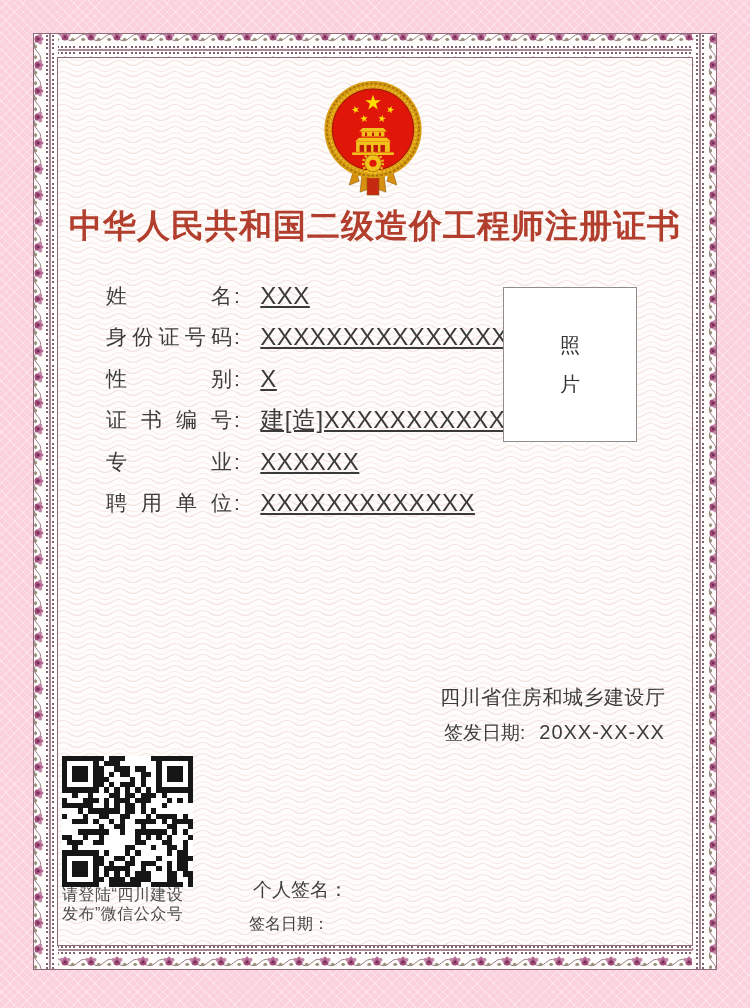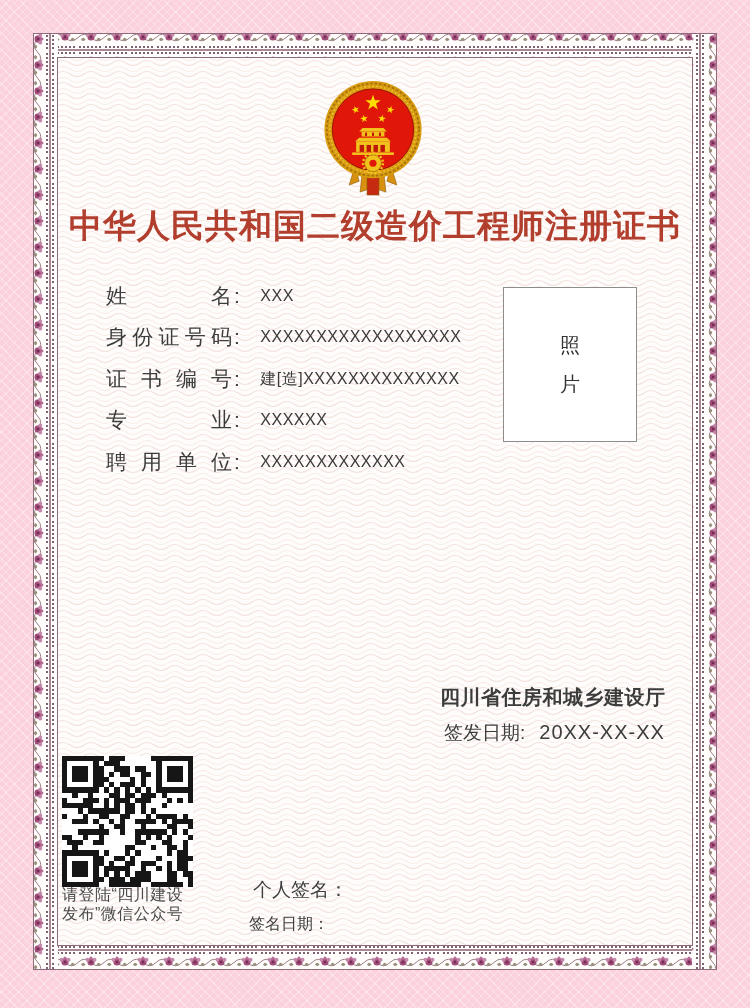--- a/index.html
+++ b/index.html
@@ -26,30 +26,30 @@
     white-space:nowrap;
   }
 
   .fields{left:106px;top:282px;width:420px;}
   .frow{height:28px;margin-bottom:13.4px;white-space:nowrap;color:#3c3c3c;}
   .flabel{
     display:inline-block;width:126px;font-size:21px;line-height:28px;
     text-align:justify;text-align-last:justify;vertical-align:top;color:#3c3c3c;
   }
   .fcolon{font-size:21px;line-height:28px;margin-left:2px;vertical-align:top;}
-  .fvalue{font-size:16px;line-height:28px;margin-left:16px;vertical-align:top;letter-spacing:.5px;color:#3a3a3a;}
+  .fvalue{font-size:24px;line-height:28px;margin-left:16px;vertical-align:top;letter-spacing:.5px;color:#3a3a3a;text-decoration:underline;}
 
   .photo-box{
     left:503px;top:287px;width:134px;height:155px;background:#fff;
     border:1px solid #8d8d8d;display:flex;flex-direction:column;
     align-items:center;justify-content:center;gap:12px;
     font-size:20px;color:#333;box-sizing:border-box;
   }
 
-  .authority{left:440px;top:684px;font-size:20px;color:#3c3c3c;letter-spacing:.5px;white-space:nowrap;font-weight:bold;}
+  .authority{left:440px;top:684px;font-size:20px;color:#3c3c3c;letter-spacing:.5px;white-space:nowrap;}
   .issue-date{left:444px;top:720px;font-size:19px;color:#3c3c3c;white-space:nowrap;}
   .issue-date .val{font-size:20px;margin-left:14px;letter-spacing:1px;}
 
   .qr{left:62px;top:756px;width:131px;height:131px;background:#fff;}
   .qr-caption{left:62px;top:886px;width:180px;font-size:16px;line-height:18.5px;color:#4a4a4a;letter-spacing:.5px;}
 
   .sig-box{
     left:252px;top:808px;width:147px;height:46px;background:#fff;
     border:2px solid #5a5a5a;display:flex;align-items:center;justify-content:center;
     font-size:19px;color:#333;box-sizing:border-box;letter-spacing:1px;
@@ -182,20 +182,24 @@
   <div class="layer title">中华人民共和国二级造价工程师注册证书</div>
 
   <div class="layer fields">
     <div class="frow">
       <span class="flabel">姓名</span><span class="fcolon">:</span>
       <span class="fvalue">XXX</span>
     </div>
     <div class="frow">
       <span class="flabel">身份证号码</span><span class="fcolon">:</span>
       <span class="fvalue">XXXXXXXXXXXXXXXXXX</span>
+    </div>
+    <div class="frow">
+      <span class="flabel">性别</span><span class="fcolon">:</span>
+      <span class="fvalue">X</span>
     </div>
     <div class="frow">
       <span class="flabel">证书编号</span><span class="fcolon">:</span>
       <span class="fvalue">建[造]XXXXXXXXXXXXXX</span>
     </div>
     <div class="frow">
       <span class="flabel">专业</span><span class="fcolon">:</span>
       <span class="fvalue">XXXXXX</span>
     </div>
     <div class="frow">

